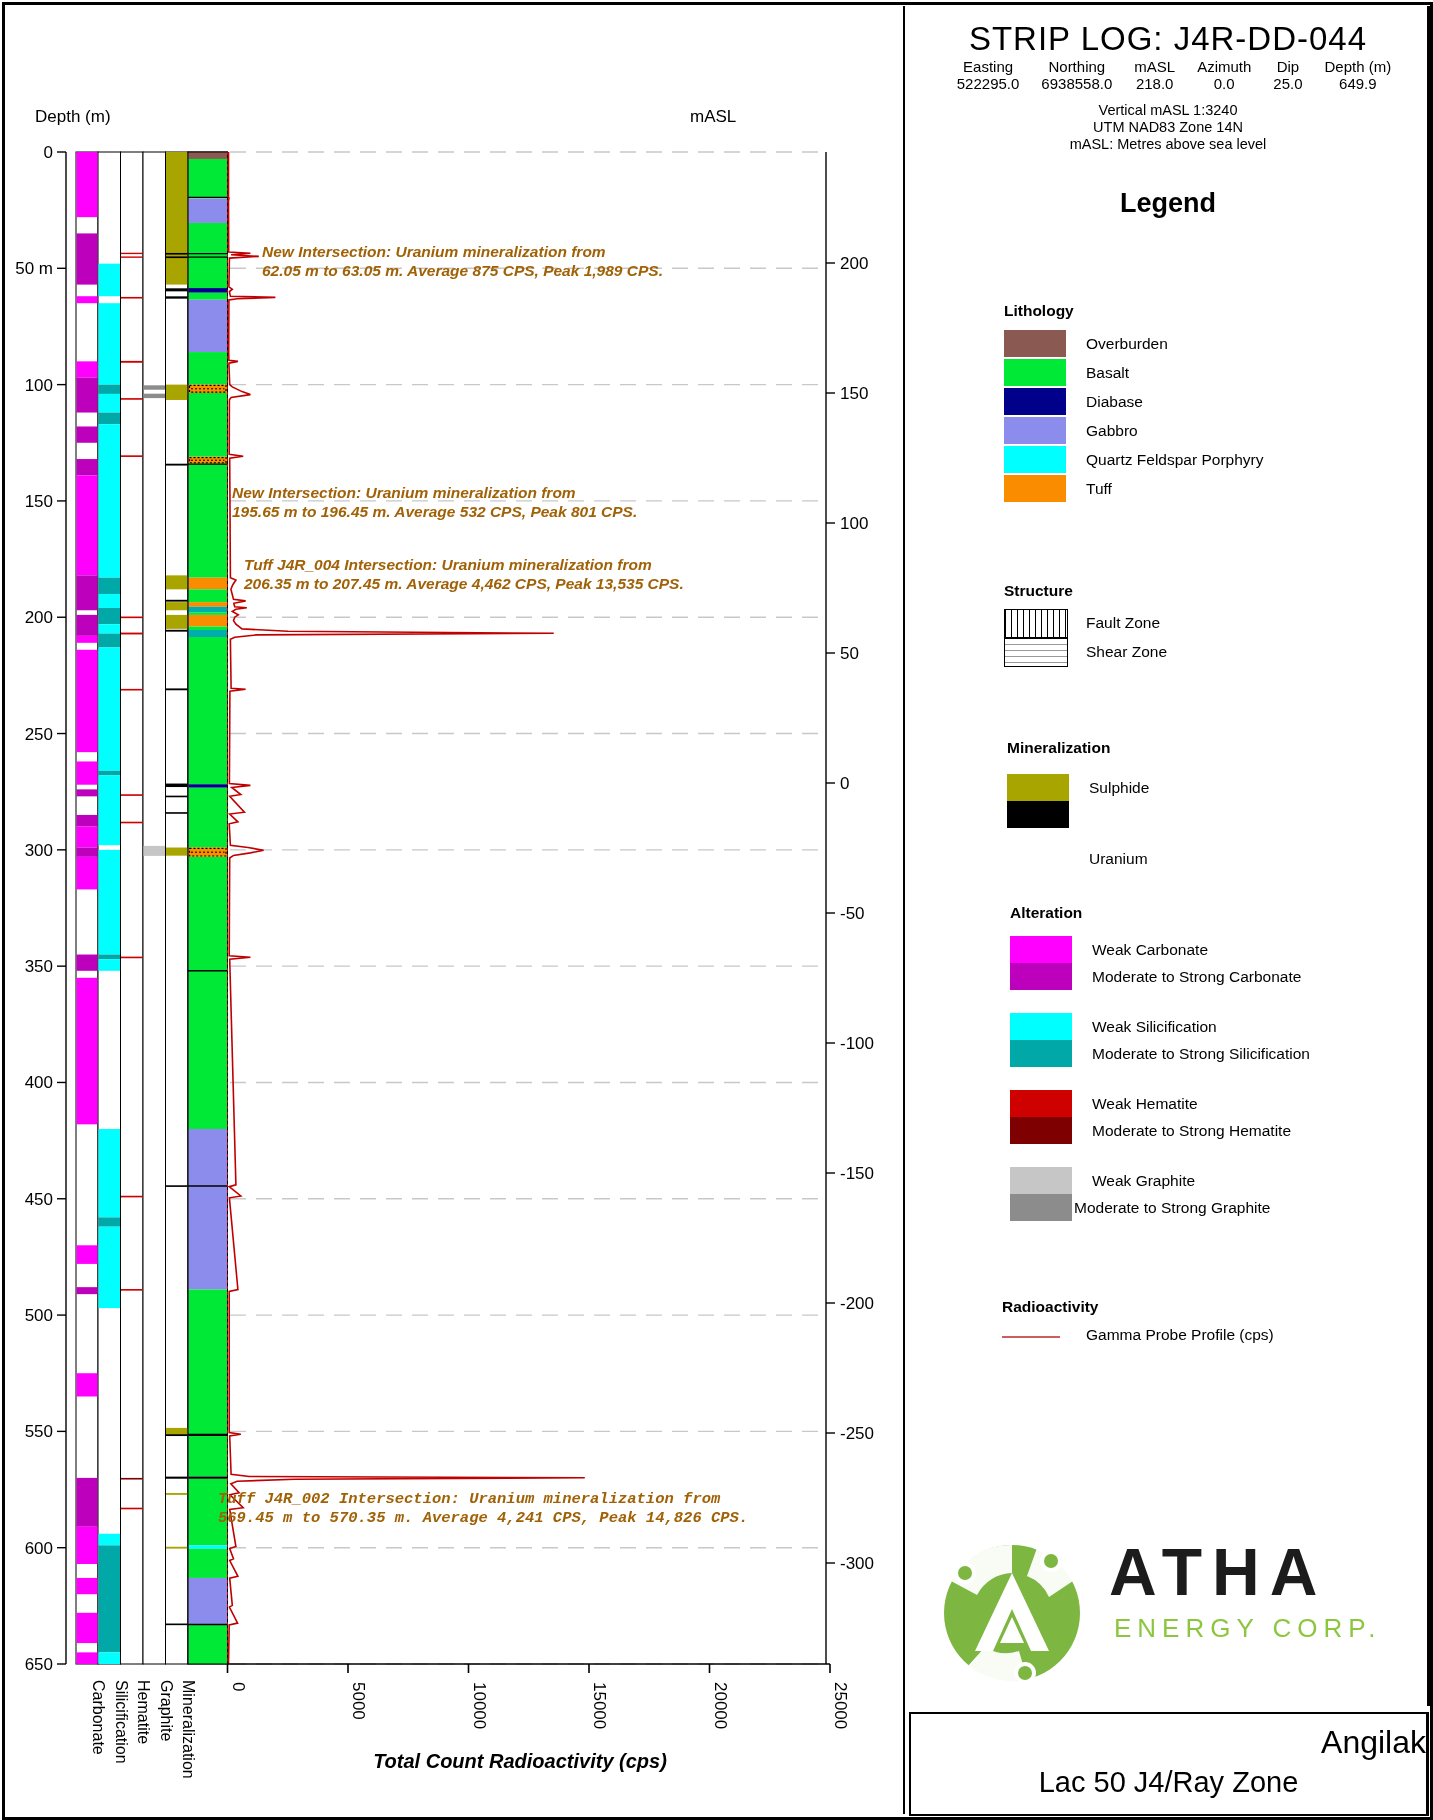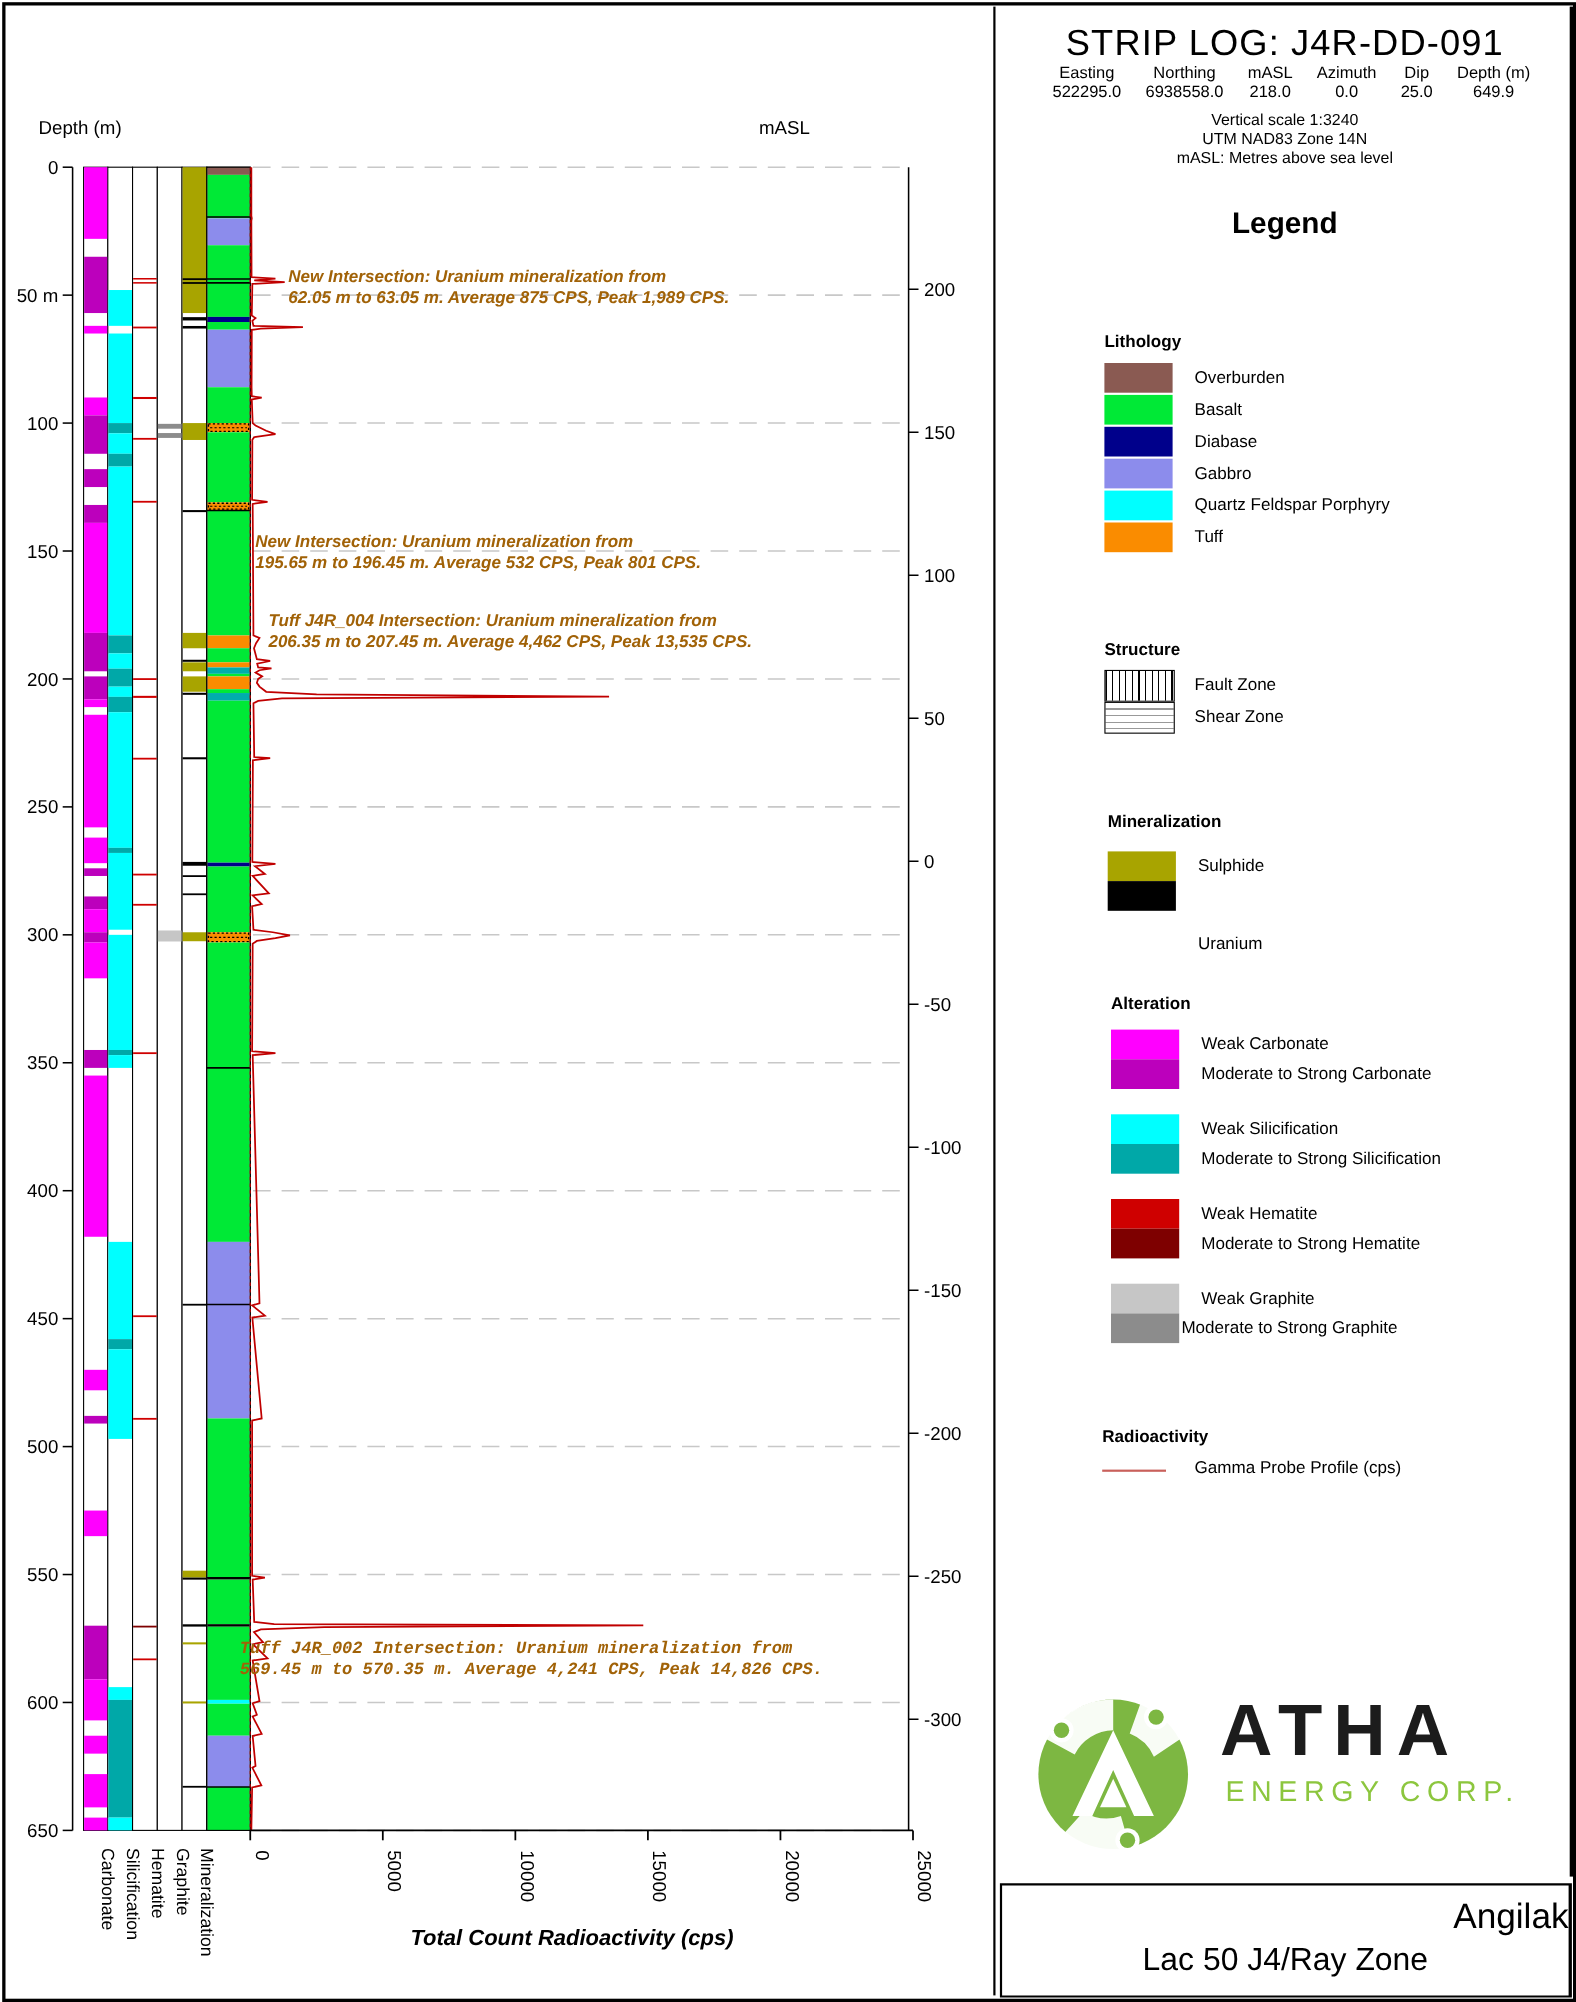--- a/index.html
+++ b/index.html
@@ -293,21 +293,21 @@
     <div>206.35 m to 207.45 m. Average 4,462 CPS, Peak 13,535 CPS.</div>
   </div>
   <div class="ann" style="left:218px;top:1490px;font-family:Liberation Mono, monospace;">
     <div>Tuff J4R_002 Intersection: Uranium mineralization from</div>
     <div>569.45 m to 570.35 m. Average 4,241 CPS, Peak 14,826 CPS.</div>
   </div>
 
   <div class="divider" style="left:903px;"></div>
 
   <div id="right-panel">
-    <div class="rp-title" style="top:14px;">STRIP LOG: J4R-DD-091</div>
+    <div class="rp-title" style="top:14px;">STRIP LOG: J4R-DD-044</div>
 
     <div class="fields">
       <div class="field">
         <div class="lab">Easting</div>
         <div class="val">522295.0</div>
       </div>
       <div class="field">
         <div class="lab">Northing</div>
         <div class="val">6938558.0</div>
       </div>
@@ -323,21 +323,21 @@
         <div class="lab">Dip</div>
         <div class="val">25.0</div>
       </div>
       <div class="field">
         <div class="lab">Depth (m)</div>
         <div class="val">649.9</div>
       </div>
     </div>
 
     <div class="notes">
-      <div>Vertical scale 1:3240</div>
+      <div>Vertical mASL 1:3240</div>
       <div>UTM NAD83 Zone 14N</div>
       <div>mASL: Metres above sea level</div>
     </div>
 
     <div class="legend-title" style="top:182px;">Legend</div>
 
     <div class="sec-hdr" style="left:95px;top:296px;">Lithology</div>
     <div id="lith-items">
         <div class="sw" style="left: 95px; top: 324px; background: rgb(138, 90, 82);"></div>
         <div class="sw-lab" style="left: 177px; top: 329px;">Overburden</div>

